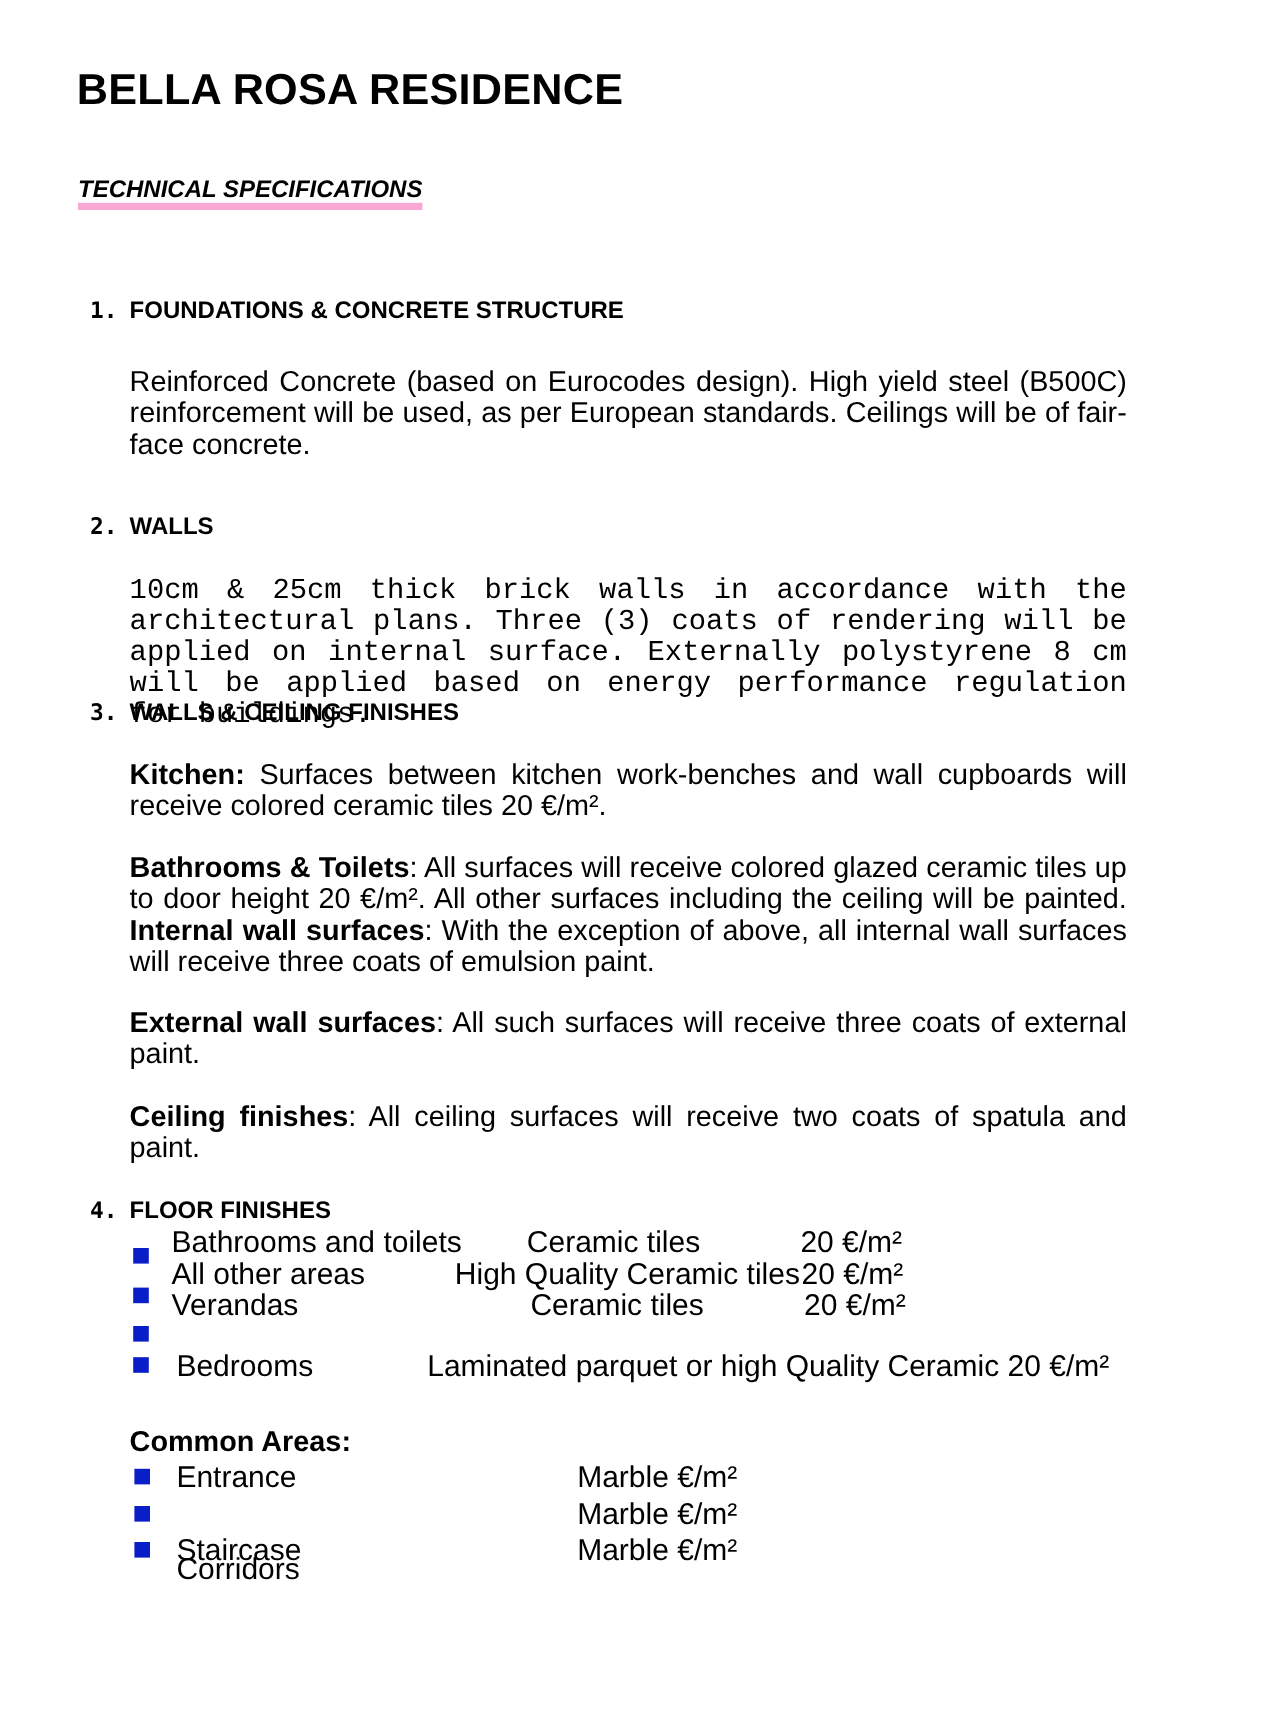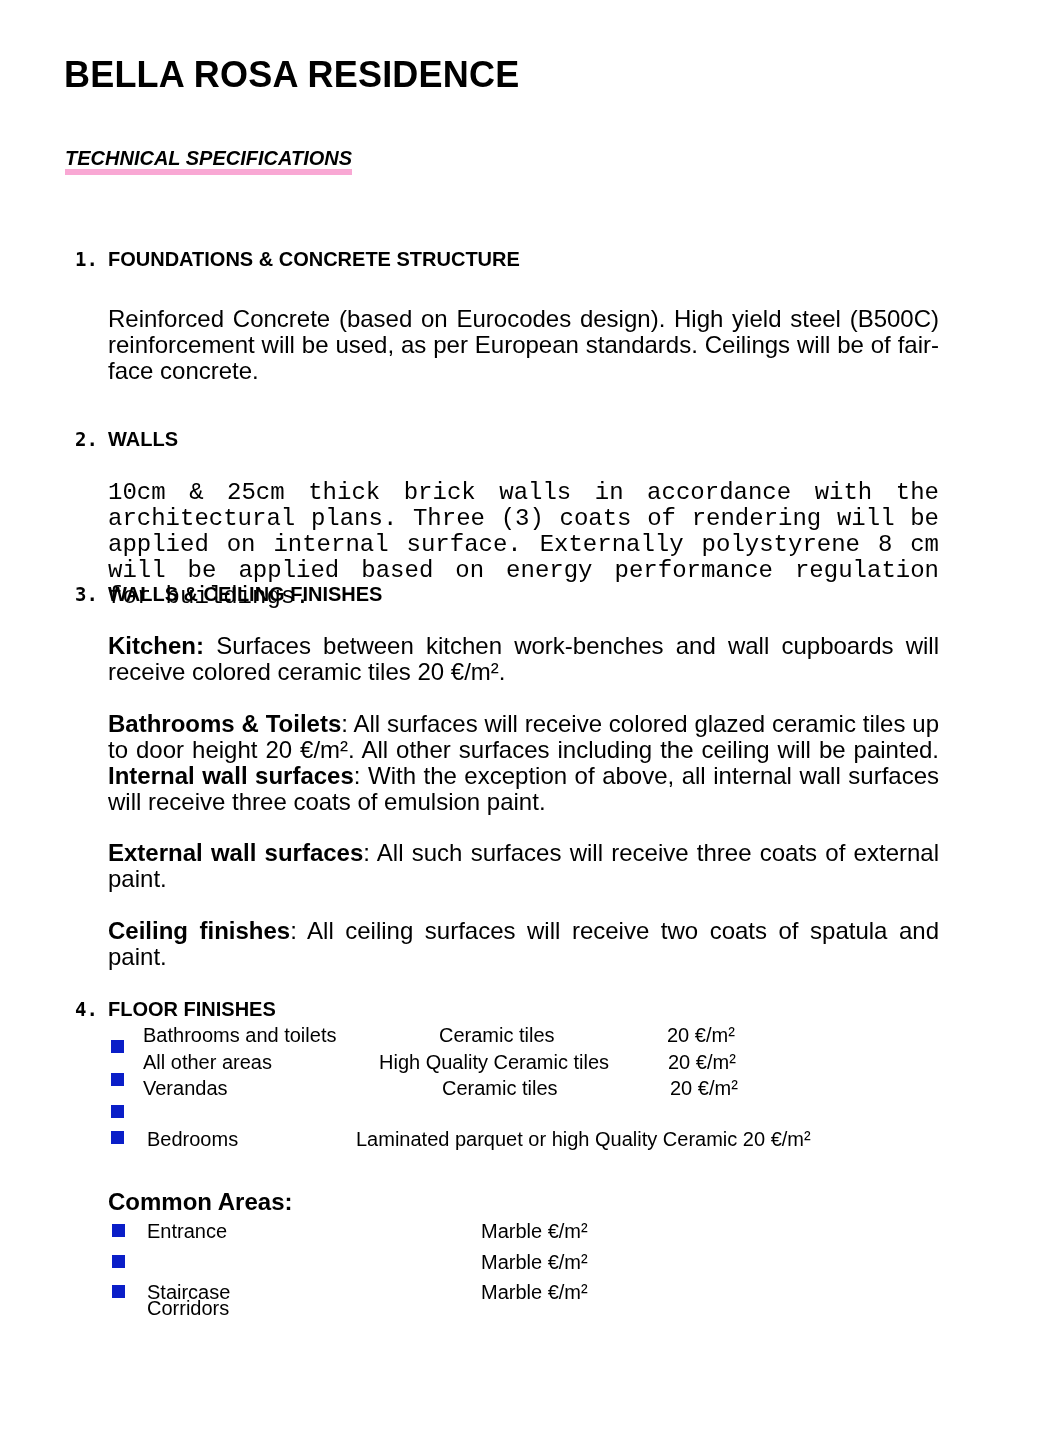--- a/index.html
+++ b/index.html
@@ -5,21 +5,21 @@
   html, body { margin: 0; padding: 0; background: #ffffff; }
   body { width: 1060px; height: 1432px; position: relative; font-family: "Liberation Sans", sans-serif; color: #000; overflow: hidden; }
   .abs { position: absolute; }
   .title { left: 64px; top: 54px; font-size: 36px; font-weight: bold; letter-spacing: 0.2px; }
   .subtitle { left: 65px; top: 147px; font-size: 20px; font-weight: bold; font-style: italic; border-bottom: 6px solid #f9a8d4; line-height: 22px; padding-bottom: 0px; }
   .sec-head { font-size: 20px; font-weight: bold; }
   .sec-num { display: inline-block; width: 33px; font-family: "DejaVu Sans Mono", monospace; font-weight: bold; font-size: 19px; }
   .para { left: 108px; width: 831px; font-size: 24px; line-height: 26px; text-align: justify; }
   .para b { font-weight: bold; }
   .bullet { position: absolute; width: 13px; height: 13px; background: #0a1ec8; }
-  .row-text { position: absolute; font-size: 20px; line-height: 24px; white-space: nowrap; }
+  .row-text { position: absolute; font-size: 25px; line-height: 24px; white-space: nowrap; }
 </style>
 </head>
 <body>
 
 <div class="abs title">BELLA ROSA RESIDENCE</div>
 <div class="abs subtitle">TECHNICAL SPECIFICATIONS</div>
 
 <div class="abs sec-head" style="left:75px; top:248px;">
   <span class="sec-num">1.</span><span>FOUNDATIONS &amp; CONCRETE STRUCTURE</span>
 </div>

